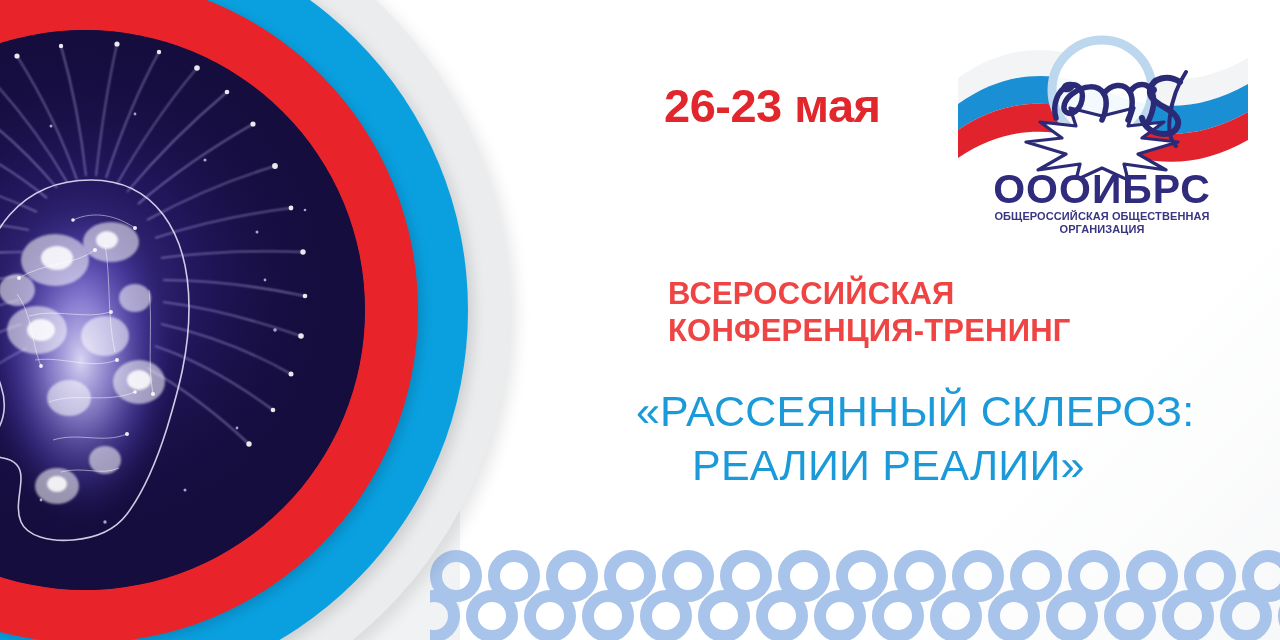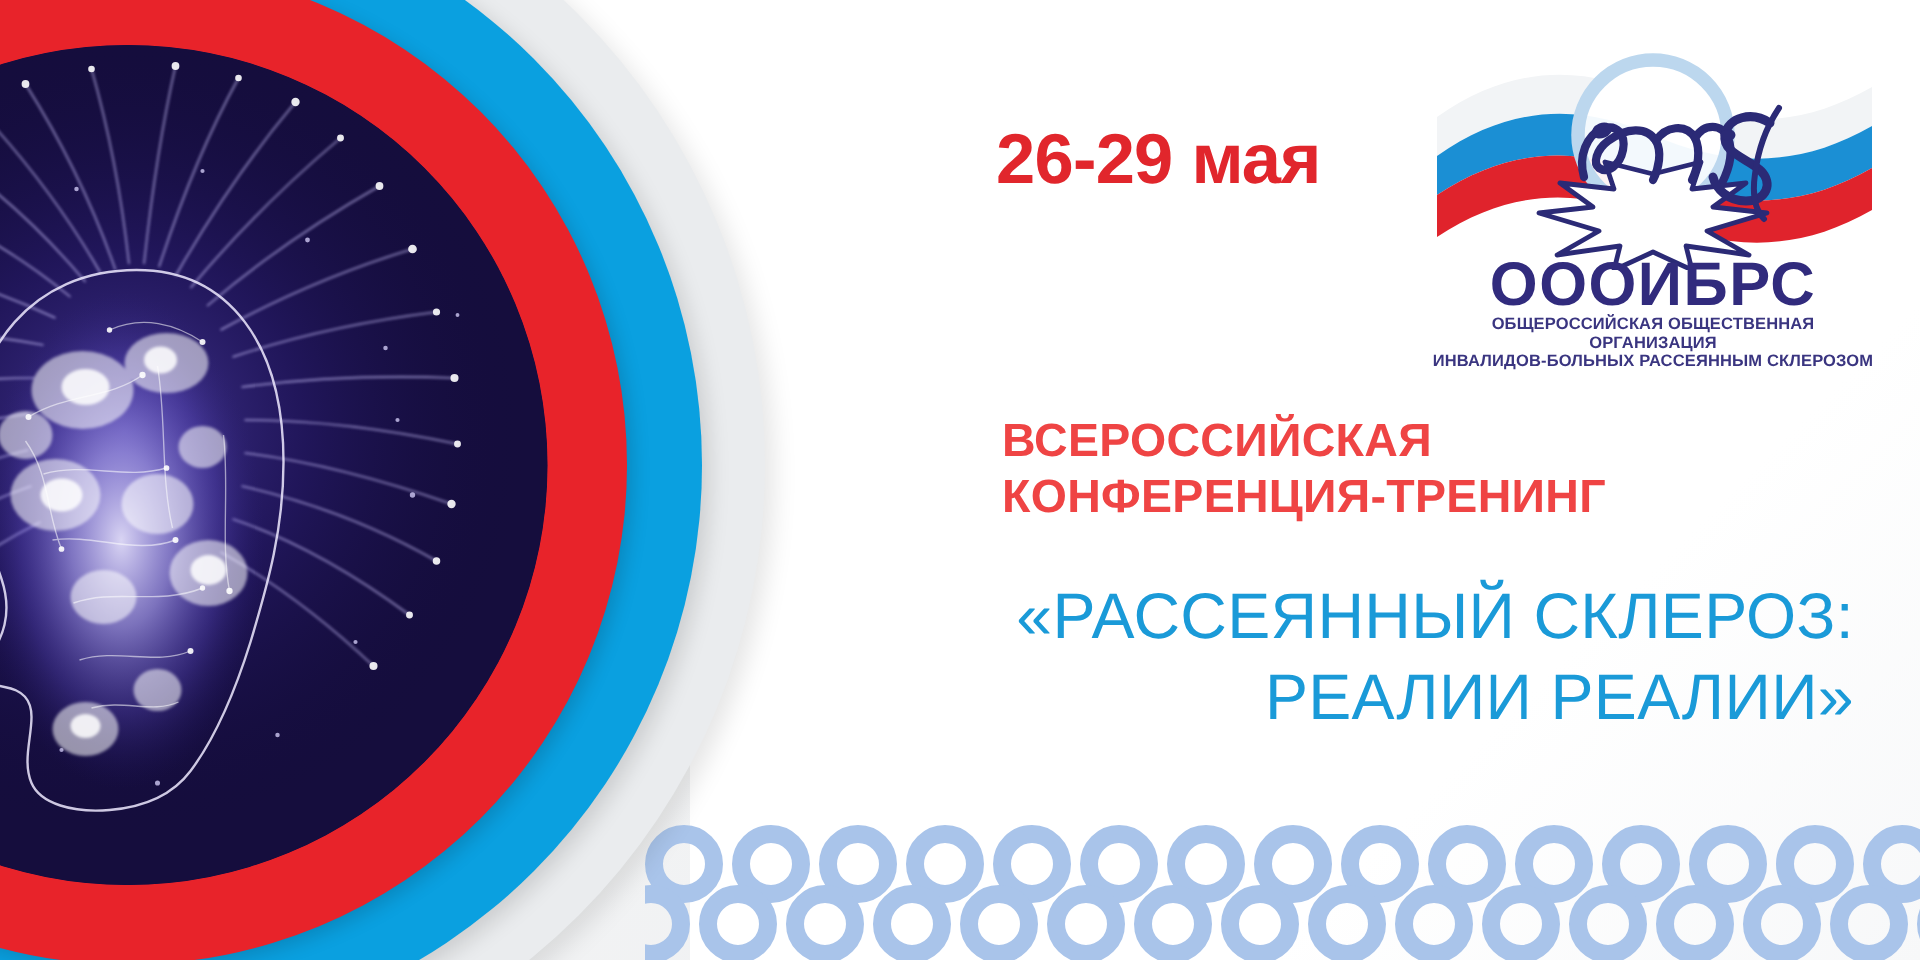--- a/index.html
+++ b/index.html
@@ -77,21 +77,20 @@
   }
   .conf-kicker{
     position:absolute;left:668px;top:275px;width:520px;
     color:#ef4444;font-weight:bold;font-size:31px;line-height:37px;
     letter-spacing:.2px;
   }
   .conf-title{
     position:absolute;left:636px;top:384px;width:600px;
     color:#1a9ad8;font-weight:normal;font-size:43px;line-height:54px;
     letter-spacing:.2px;
-    text-align:right;
   }
   .conf-title .l2{display:block;padding-left:56px;}
 
   
   .logo{
     position:absolute;left:952px;top:30px;width:300px;height:185px;
   }
   .logo-art{position:absolute;left:0;top:0;}
   .logo-acronym{
     position:absolute;left:0;top:144px;width:300px;text-align:center;
@@ -321,21 +320,21 @@
               <circle cx="348" cy="364" r="2.1"></circle>
             <circle cx="268" cy="190" r="1.8"></circle>
               <circle cx="330" cy="198" r="2"></circle>
           </g>
         </g>
       </svg>
     </div>
   </div>
 
   <div class="date-block">
-    <div>26-29 мая</div>
+    <div>26-23 мая</div>
   </div>
 
   <div class="conf-kicker">
     <div>ВСЕРОССИЙСКАЯ</div>
     <div>КОНФЕРЕНЦИЯ-ТРЕНИНГ</div>
   </div>
 
   <div class="conf-title">
     <span>«РАССЕЯННЫЙ СКЛЕРОЗ:</span>
     <span class="l2">РЕАЛИИ РЕАЛИИ»</span>
@@ -382,17 +381,16 @@
         <g fill="#2b2a76">
           <ellipse cx="116" cy="57" rx="7" ry="5" transform="rotate(-22 116 57)"></ellipse>
           <ellipse cx="200" cy="60" rx="5" ry="4"></ellipse>
         </g>
       </g>
       </svg>
 
     <div class="logo-acronym">ОООИБРС</div>
     <div class="logo-sub">
       <div>ОБЩЕРОССИЙСКАЯ ОБЩЕСТВЕННАЯ ОРГАНИЗАЦИЯ</div>
-      <div>ИНВАЛИДОВ-БОЛЬНЫХ РАССЕЯННЫМ СКЛЕРОЗОМ</div>
     </div>
   </div>
 
 </div>
 
 </body></html>

